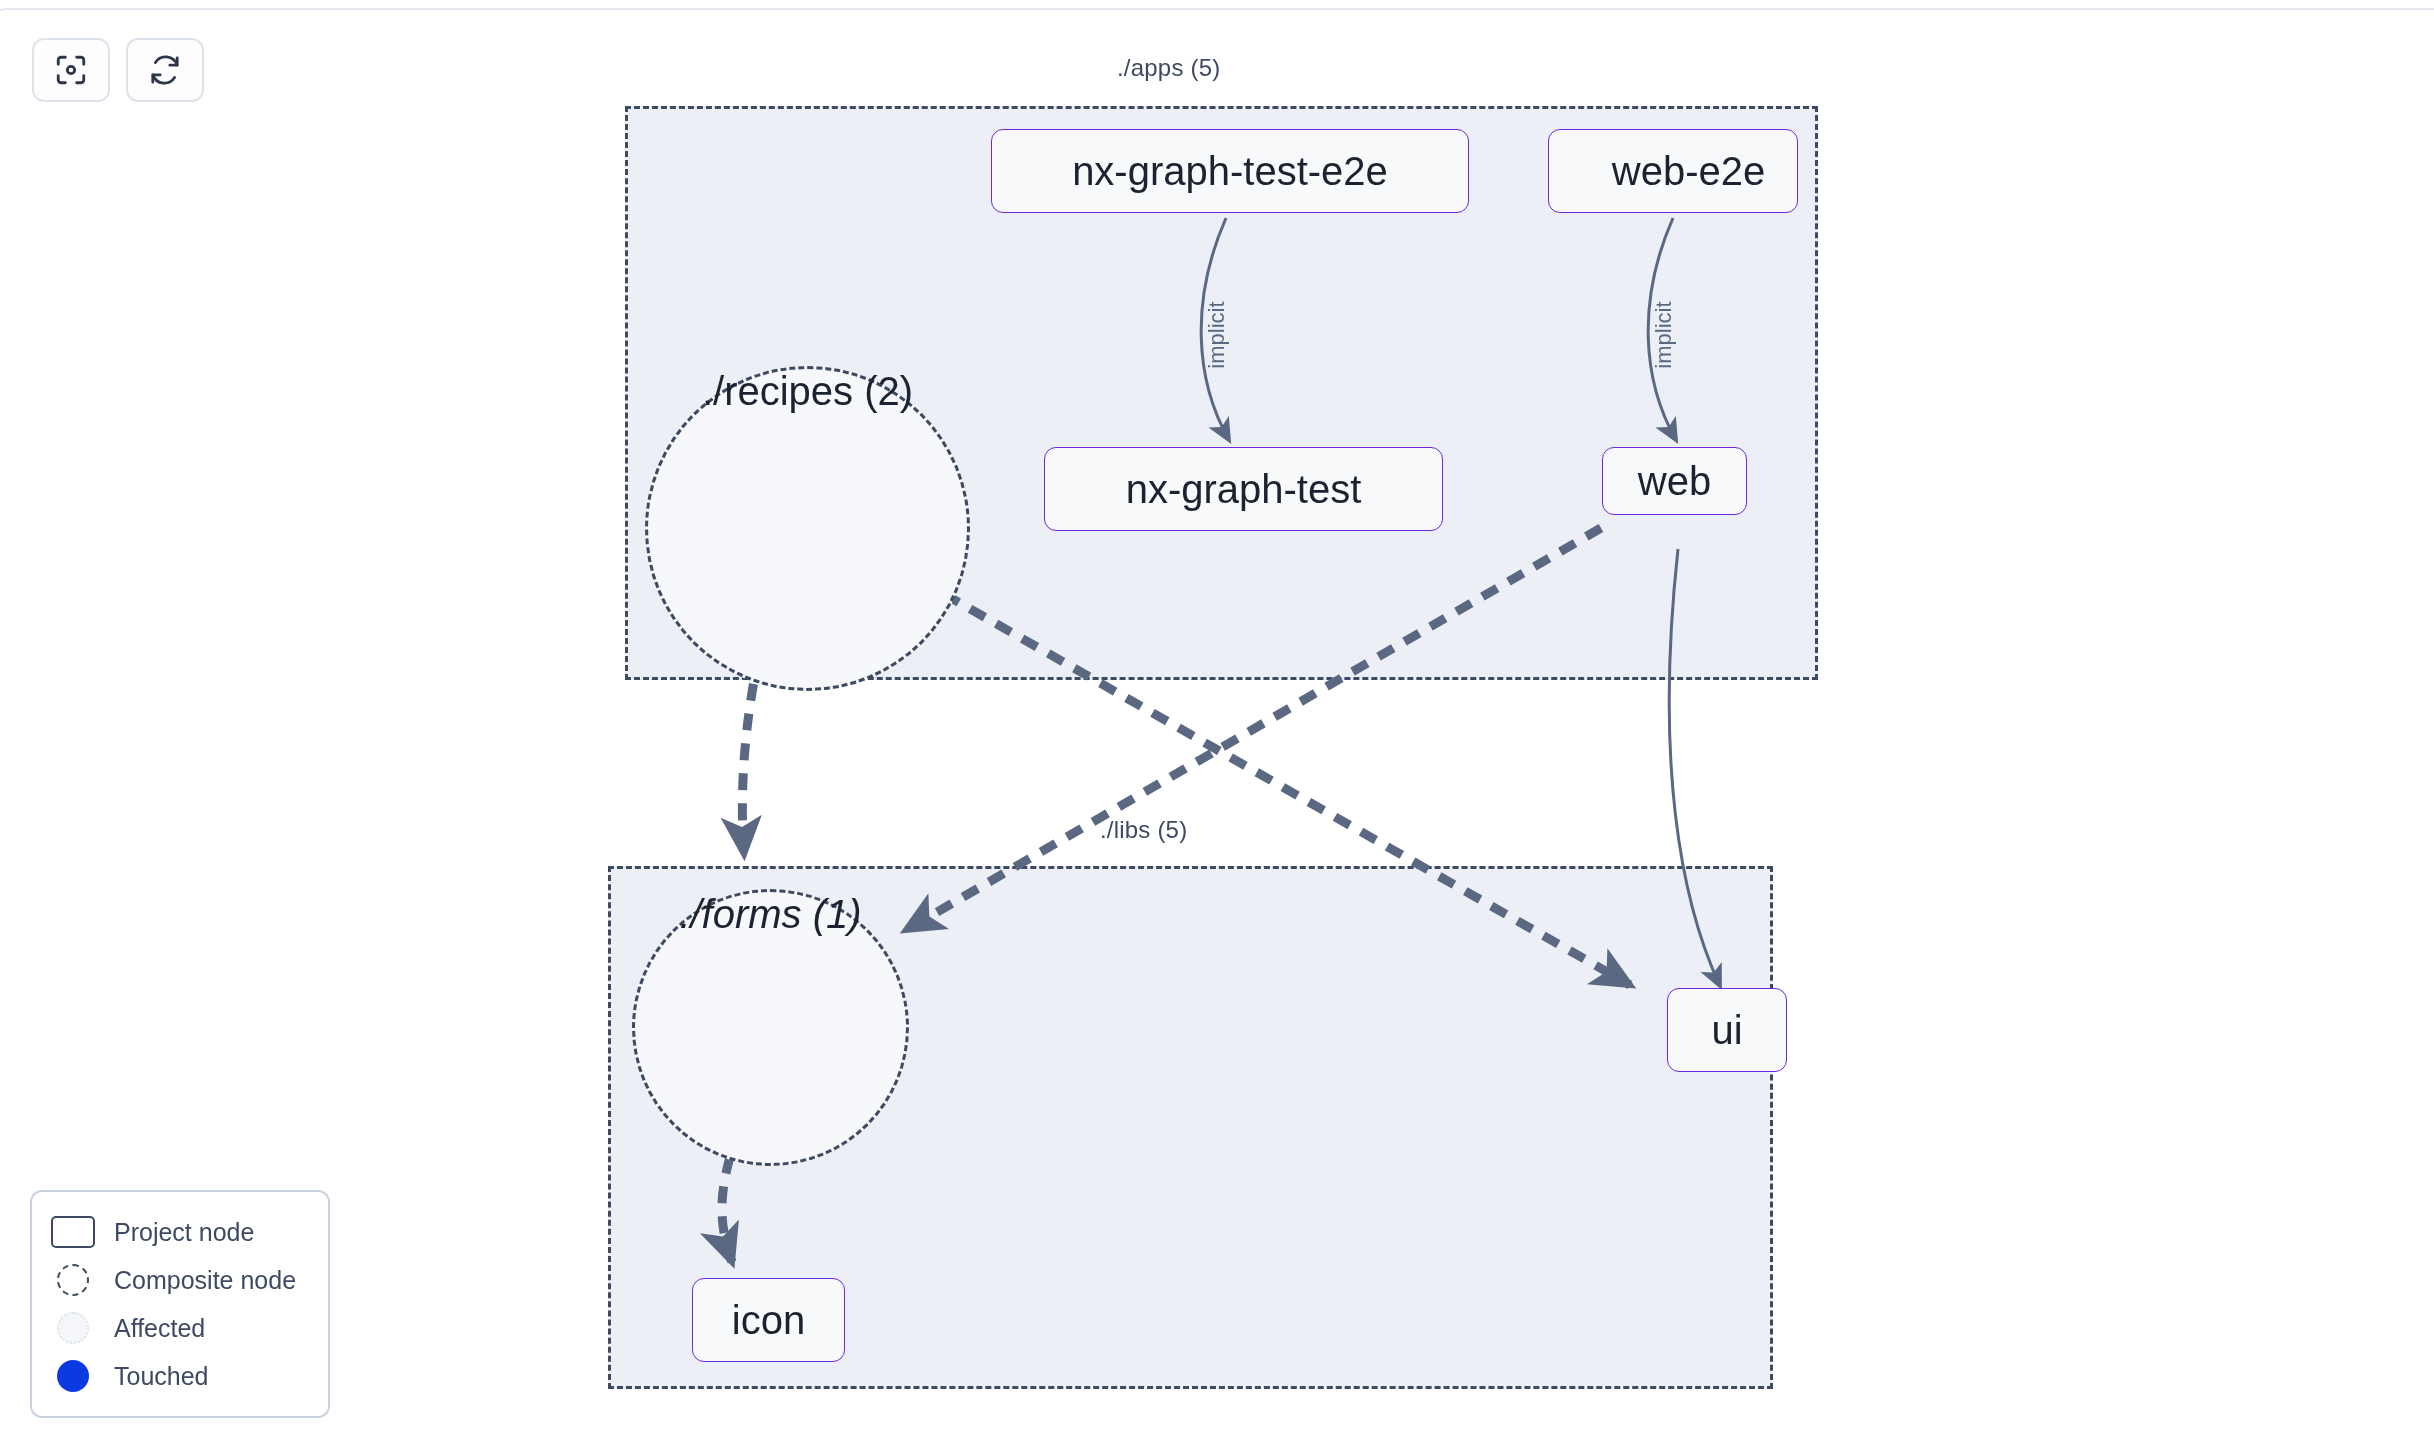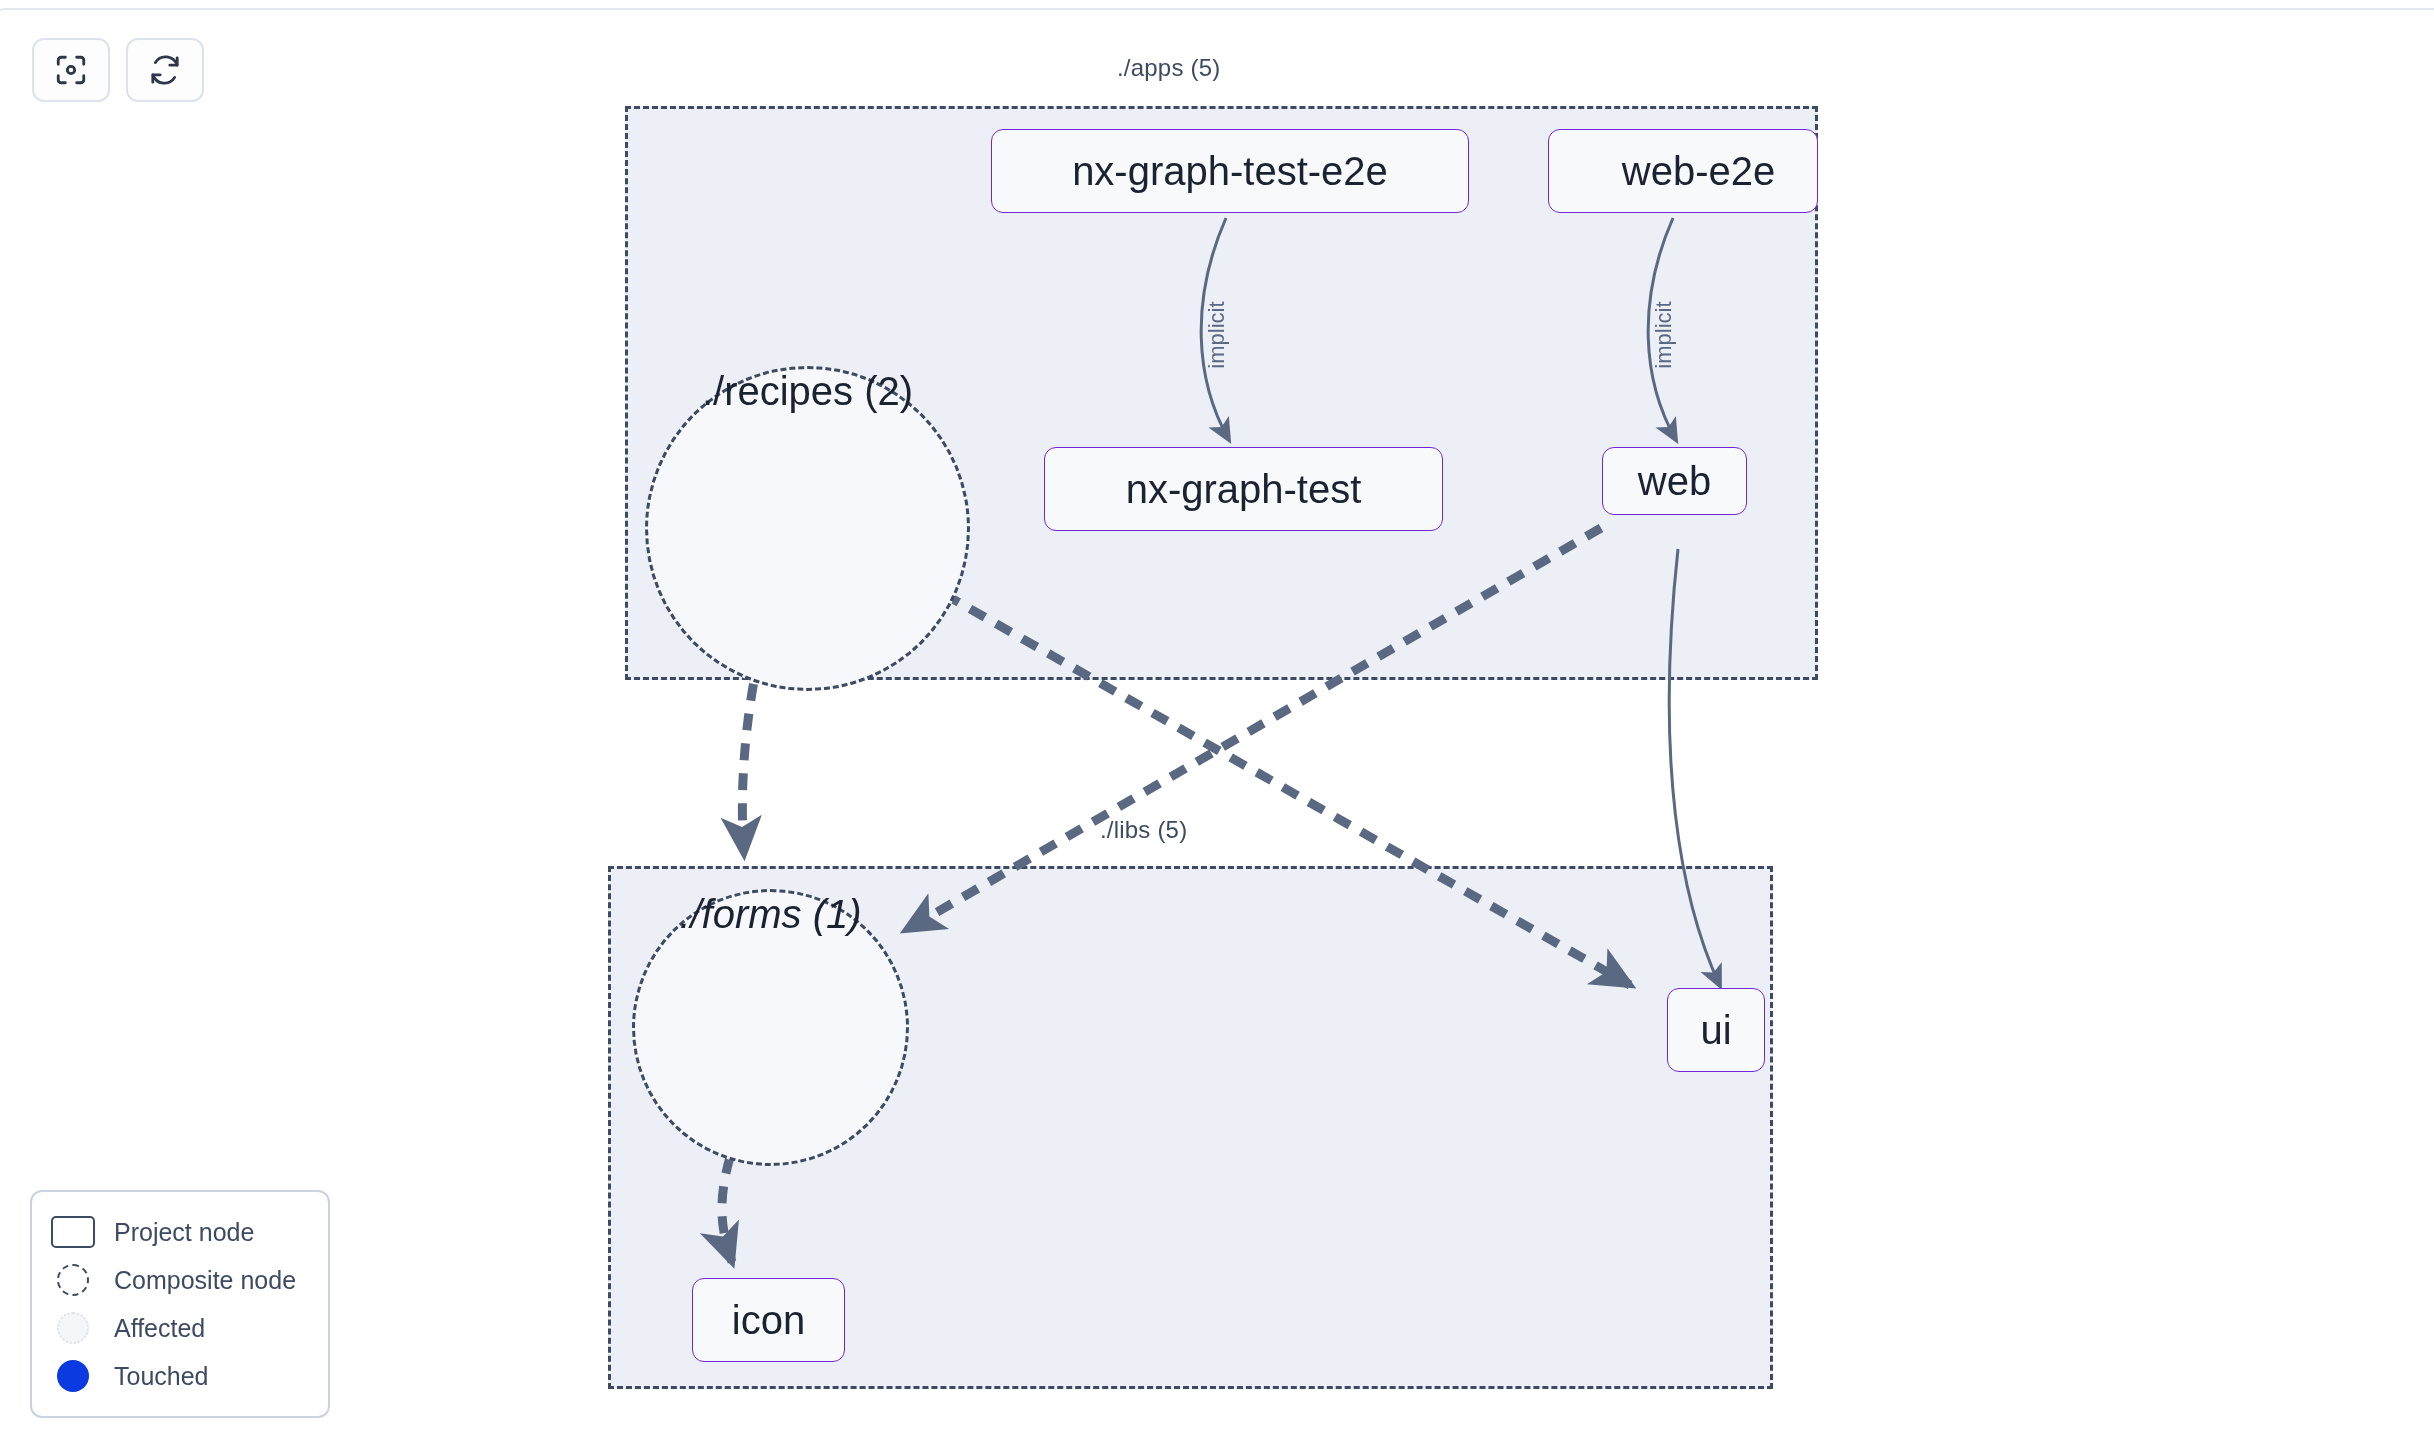--- a/index.html
+++ b/index.html
@@ -257,33 +257,33 @@
   </div>
 
   <div class="composite" style="left:632px; top:889px; width:277px; height:277px;font-style:italic;">
     <span>./forms (1)</span>
   </div>
 
   <div class="node" style="left:991px; top:129px; width:478px; height:84px;">
     <span>nx-graph-test-e2e</span>
   </div>
 
-  <div class="node" style="left:1548px; top:129px; width:270px; height:84px;padding-left:31px;">
+  <div class="node" style="left:1548px; top:129px; width:250px; height:84px;padding-left:31px;">
     <span>web-e2e</span>
   </div>
 
   <div class="node" style="left:1044px; top:447px; width:399px; height:84px;">
     <span>nx-graph-test</span>
   </div>
 
   <div class="node" style="left:1602px; top:447px; width:145px; height:68px;">
     <span>web</span>
   </div>
 
-  <div class="node" style="left:1667px; top:988px; width:98px; height:84px;">
+  <div class="node" style="left:1667px; top:988px; width:120px; height:84px;">
     <span>ui</span>
   </div>
 
   <div class="node" style="left:692px; top:1278px; width:153px; height:84px;">
     <span>icon</span>
   </div>
 
   <div class="legend">
     <div class="legend-row">
       <span class="legend-swatch">

